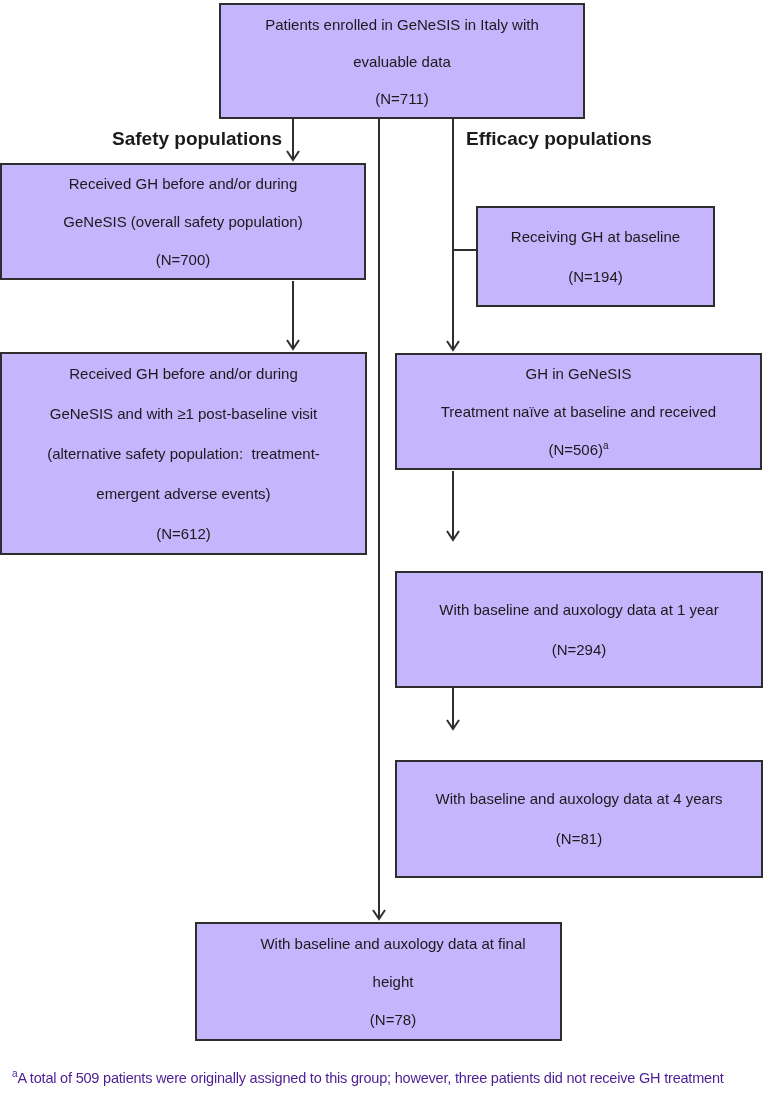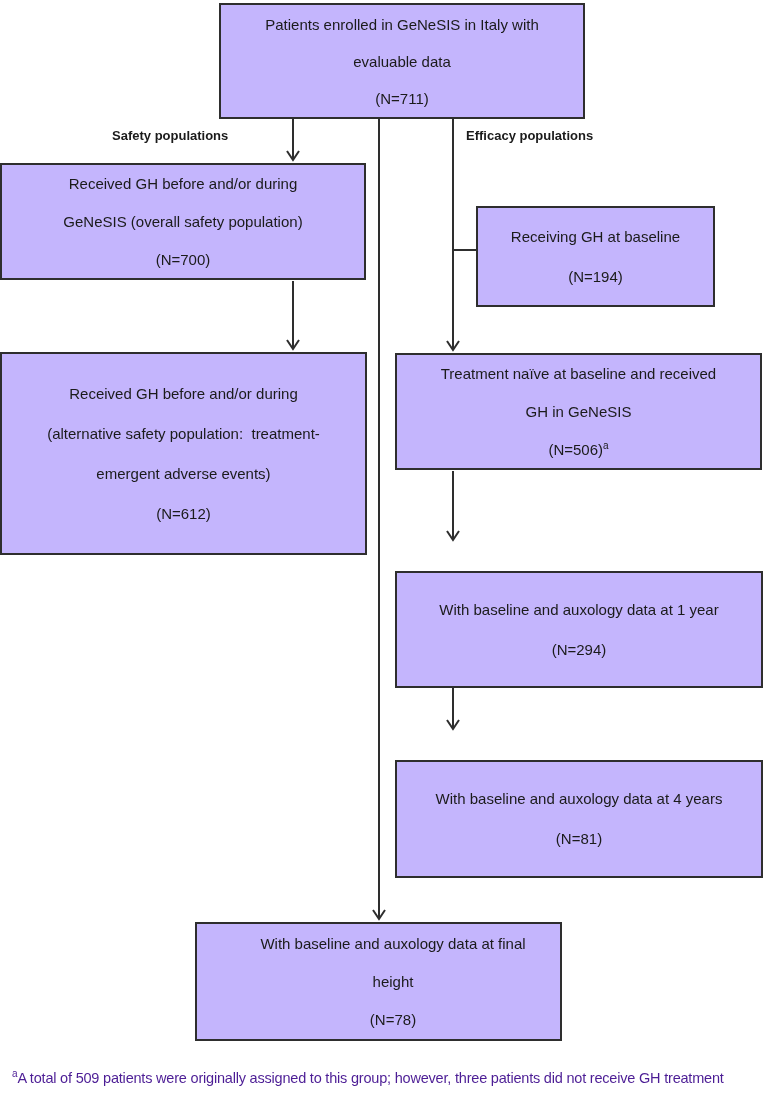--- a/index.html
+++ b/index.html
@@ -24,21 +24,21 @@
     text-align: center;
     font-size: 15px;
     line-height: 38px;
   }
   .box .line { display: block; white-space: pre; }
   .box sup { font-size: 10px; line-height: 0; }
   .lh37 { line-height: 37px; }
   .lh40 { line-height: 40px; }
   .branch-label {
     position: absolute;
-    font-size: 13px;
+    font-size: 19px;
     font-weight: bold;
     white-space: pre;
   }
   #connectors {
     position: absolute;
     left: 0; top: 0;
     pointer-events: none;
   }
   #connectors path {
     stroke: #2e2e2e;
@@ -94,28 +94,29 @@
     <span class="line">(N=700)</span>
   </div>
 
   <div class="box lh40" style="left:476px; top:206px; width:239px; height:101px;">
     <span class="line">Receiving GH at baseline</span>
     <span class="line">(N=194)</span>
   </div>
 
   <div class="box lh40" style="left:0px; top:352px; width:367px; height:203px;">
     <span class="line">Received GH before and/or during</span>
+    <span class="line">GeNeSIS and with ≥1 post-baseline visit</span>
     <span class="line">(alternative safety population:  treatment-</span>
     <span class="line">emergent adverse events)</span>
     <span class="line">(N=612)</span>
   </div>
 
   <div class="box" style="left:395px; top:353px; width:367px; height:117px;">
+    <span class="line">GH in GeNeSIS</span>
     <span class="line">Treatment naïve at baseline and received</span>
-    <span class="line">GH in GeNeSIS</span>
     <span class="line"><span>(N=506)</span><sup>a</sup></span>
   </div>
 
   <div class="box lh40" style="left:395px; top:543px; width:368px; height:117px;margin-top:28px;">
     <span class="line">With baseline and auxology data at 1 year</span>
     <span class="line">(N=294)</span>
   </div>
 
   <div class="box lh40" style="left:395px; top:760px; width:368px; height:118px;">
     <span class="line">With baseline and auxology data at 4 years</span>

